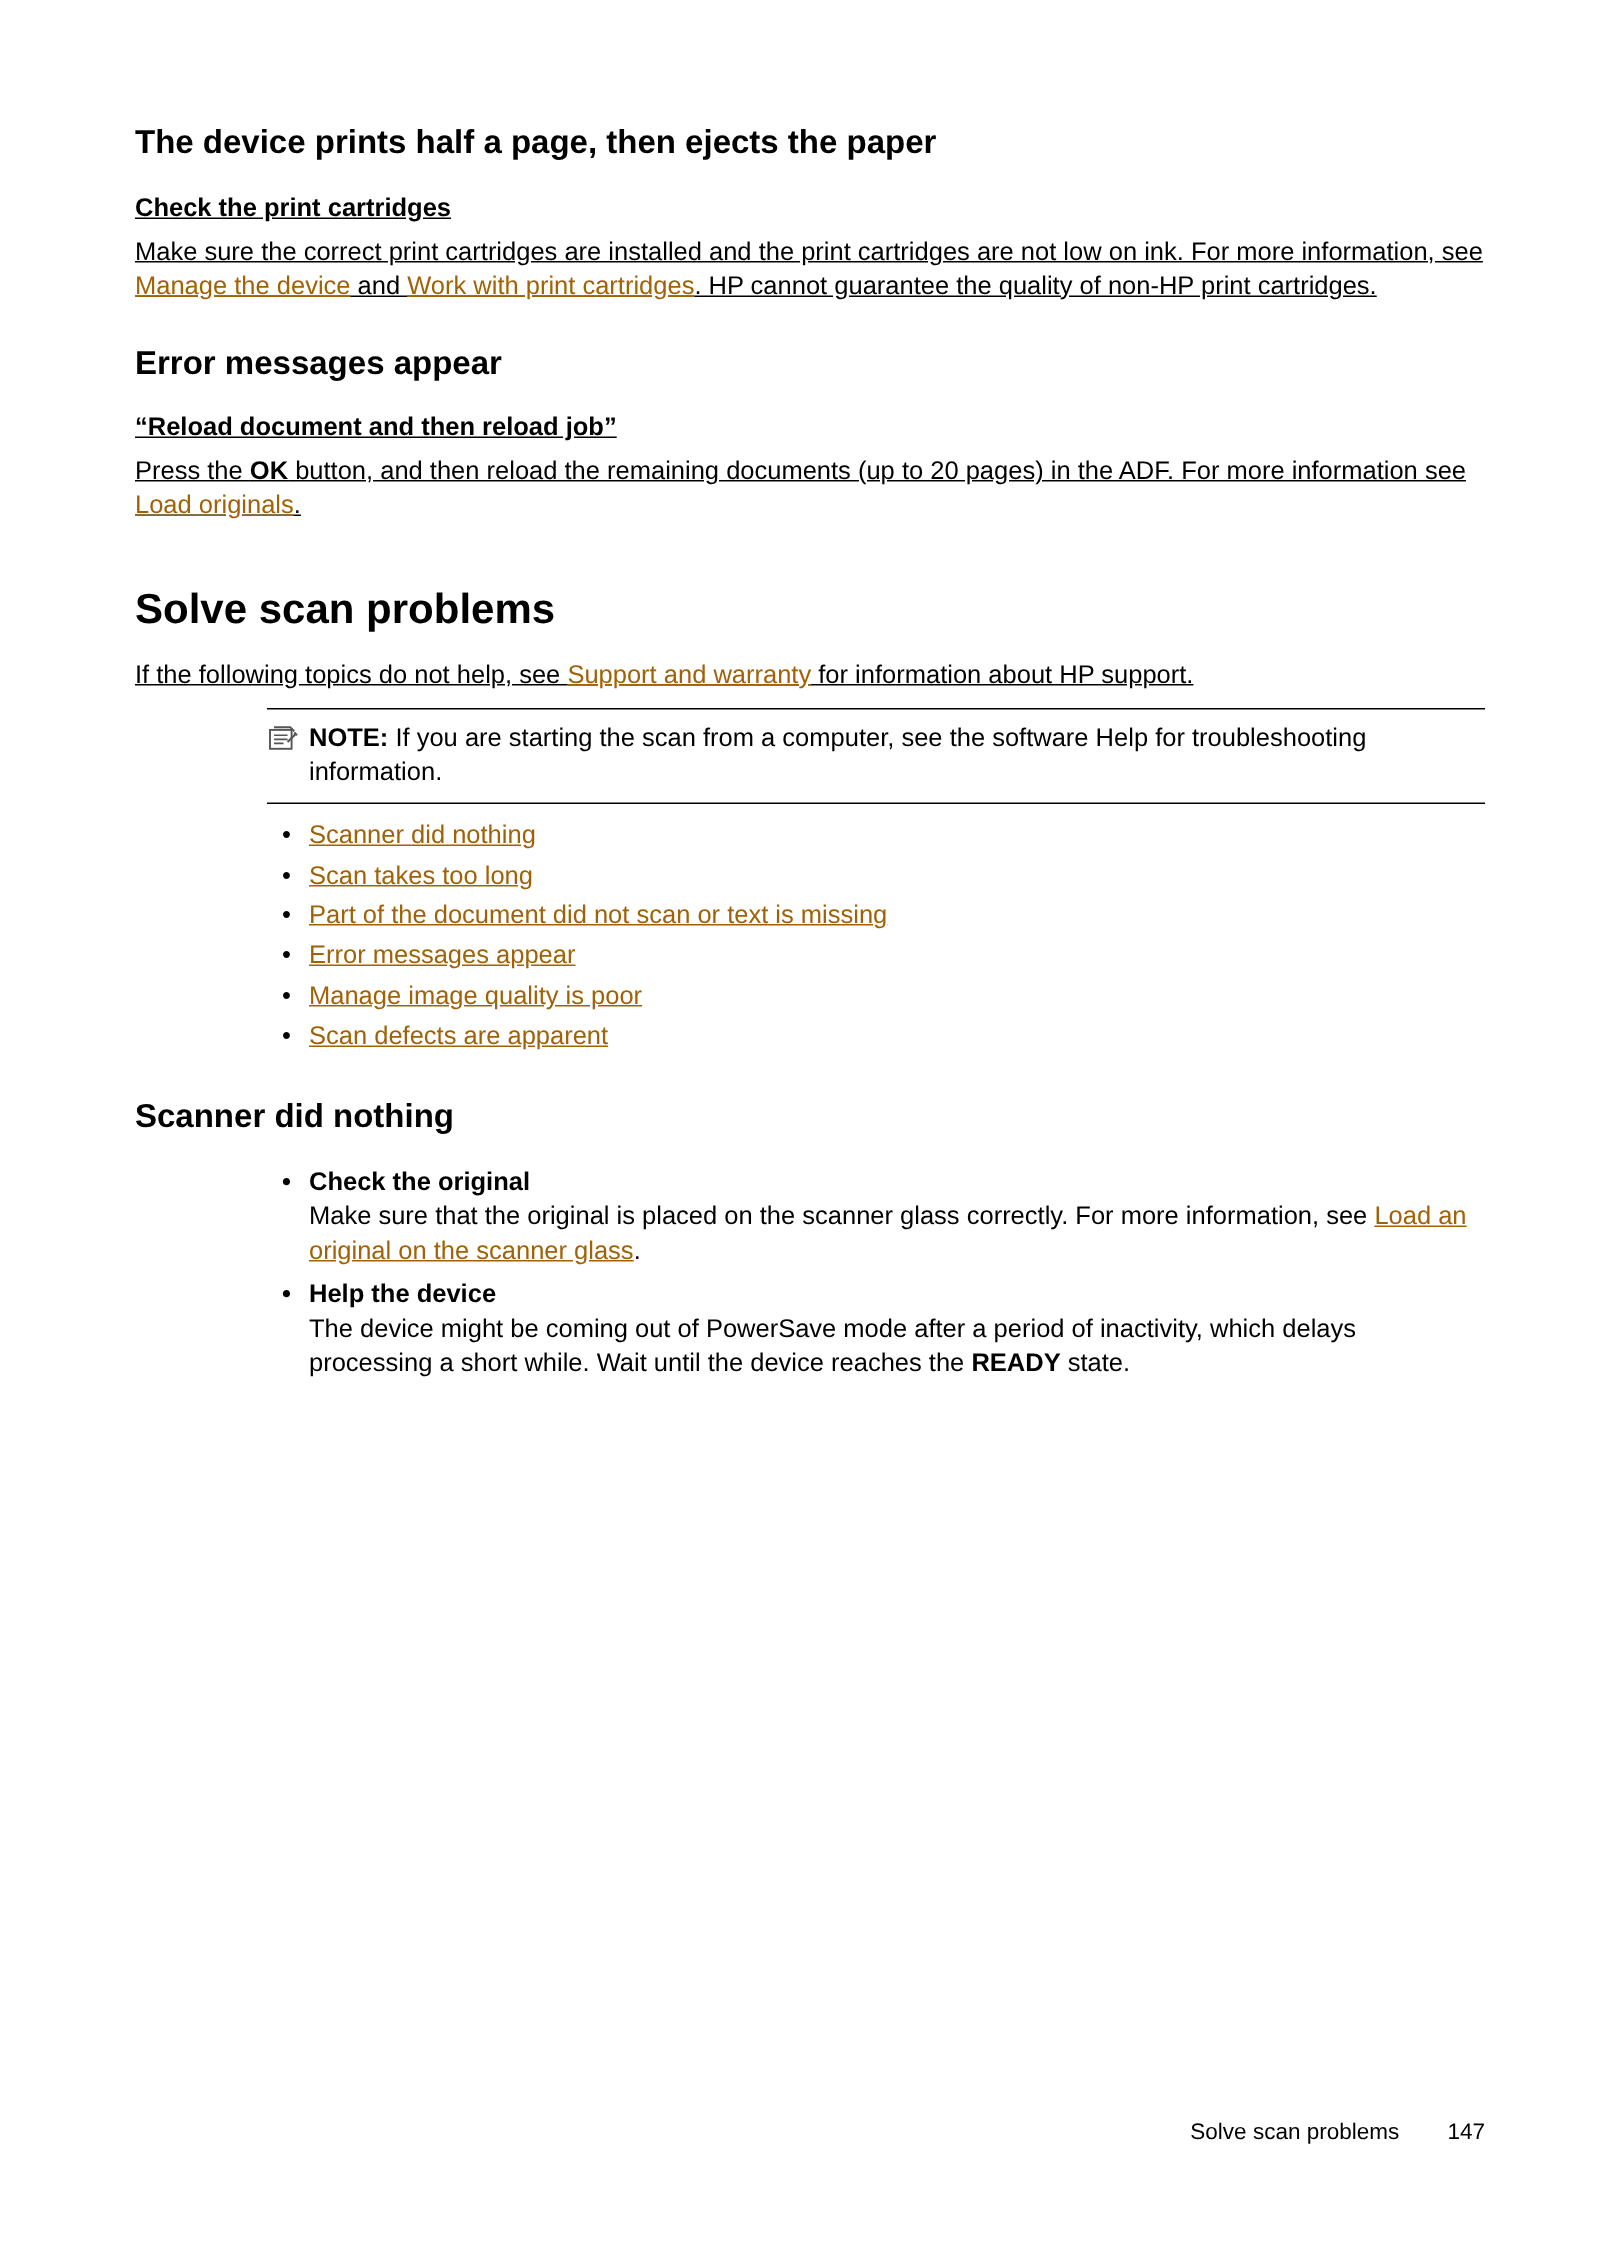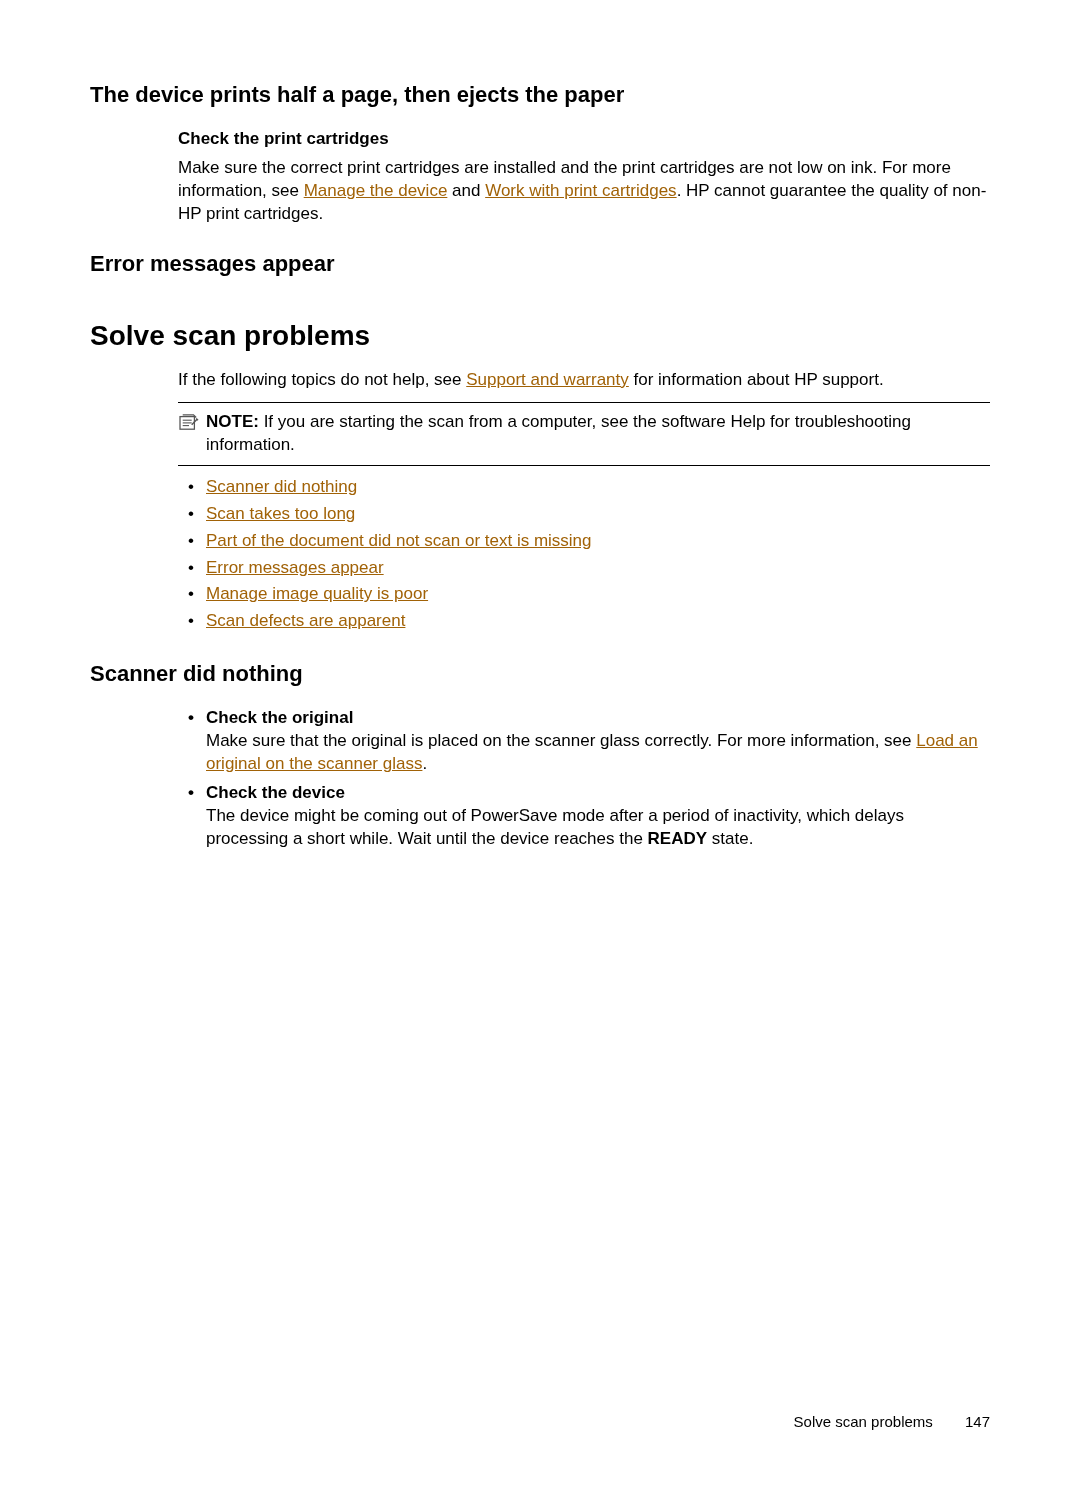--- a/index.html
+++ b/index.html
@@ -27,21 +27,21 @@
     font-weight: bold;
     font-size: 17px;
     margin: 0 0 6px 0;
   }
   .h1 {
     font-weight: bold;
     font-size: 28px;
     margin: 38px 0 14px 0;
   }
   .indent1 {
-    margin-left: 88px;
+    text-decoration: underline;
   }
   .para {
     margin: 0 0 6px 0;
   }
   a.xref {
     color: #a16207;
     text-decoration: underline;
     cursor: pointer;
   }
   .note-block {
@@ -130,20 +130,26 @@
     <div class="h3">Check the print cartridges</div>
     <p class="para">
       <span>Make sure the correct print cartridges are installed and the print cartridges are not low on ink. For more information, see </span><a class="xref">Manage the device</a><span> and </span><a class="xref">Work with print cartridges</a><span>. HP cannot guarantee the quality of non-HP print cartridges.</span>
     </p>
   </div>
 
   <div class="spacer-sm"></div>
 
   <div class="h2">Error messages appear</div>
 
+  <div class="indent1">
+    <div class="h3">“Reload document and then reload job”</div>
+    <p class="para">
+      <span>Press the </span><span class="bold-inline">OK</span><span> button, and then reload the remaining documents (up to 20 pages) in the ADF. For more information see </span><a class="xref">Load originals</a><span>.</span>
+    </p>
+  </div>
 
   <div class="h1">Solve scan problems</div>
 
   <div class="indent1">
     <p class="para">
       <span>If the following topics do not help, see </span><a class="xref">Support and warranty</a><span> for information about HP support.</span>
     </p>
   </div>
 
   <div class="note-block">
@@ -178,21 +184,21 @@
   <div class="h2">Scanner did nothing</div>
 
   <ul class="bold-list">
     <li>
       <div class="btitle">Check the original</div>
       <p class="para">
         <span>Make sure that the original is placed on the scanner glass correctly. For more information, see </span><a class="xref">Load an original on the scanner glass</a><span>.</span>
       </p>
     </li>
     <li>
-      <div class="btitle">Check the device</div>
+      <div class="btitle">Help the device</div>
       <p class="para">
         <span>The device might be coming out of PowerSave mode after a period of inactivity, which delays processing a short while. Wait until the device reaches the </span><span class="bold-inline">READY</span><span> state.</span>
       </p>
     </li>
   </ul>
 
   <div class="footer">
     <span>Solve scan problems</span>
     <span class="pnum">147</span>
   </div>

